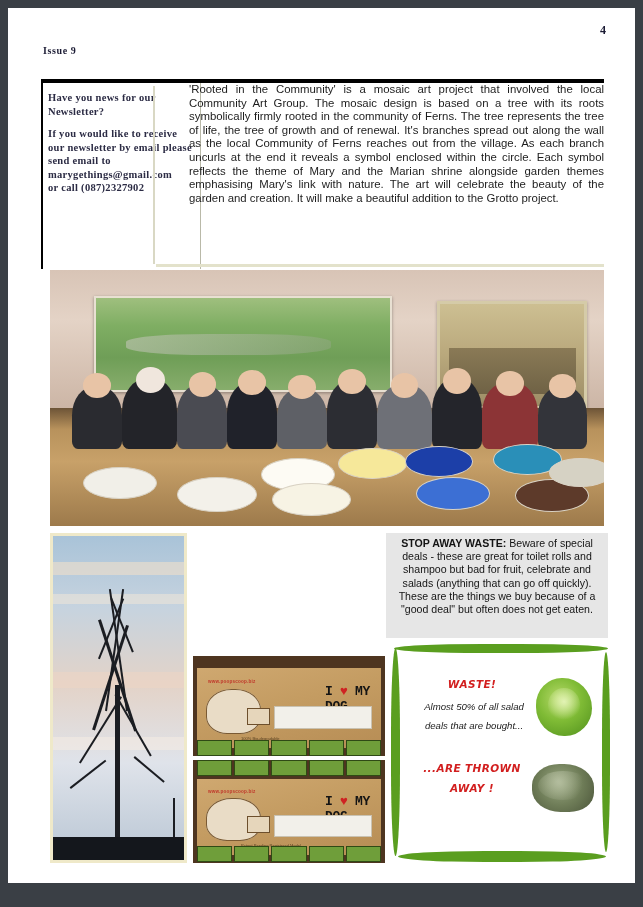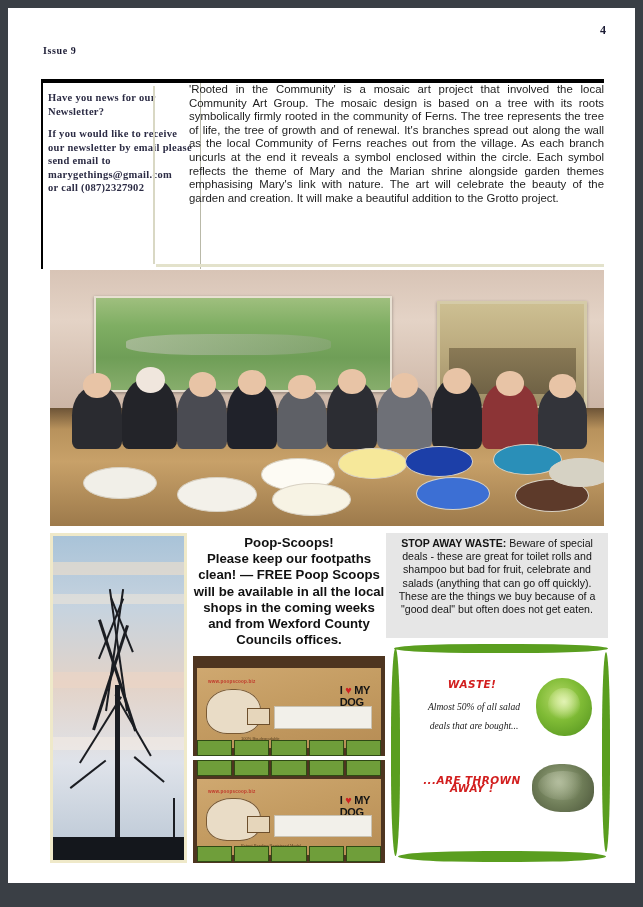--- a/index.html
+++ b/index.html
@@ -174,22 +174,23 @@
     position:absolute;left:5%;top:26%;width:30%;height:56%;
     background:#e9dcc6;border-radius:46% 46% 38% 38%;
     box-shadow:inset 0 0 0 1px #7a5a33;
   }
   .bag-dog:after{
     content:"";position:absolute;right:-16%;top:42%;width:38%;height:34%;
     background:#e6d6bb;border:1px solid #6d4f2c;
   }
   .bag-love{
     position:absolute;right:6%;top:20%;
-    font-size:11px;font-weight:bold;color:#141414;white-space:nowrap;
+    font-size:13px;font-weight:bold;color:#141414;white-space:nowrap;
     letter-spacing:-.3px;
+    font-family:Liberation Mono, monospace;
   }
   .bag-love .hrt{color:#cf2222;}
   .bag-label{
     position:absolute;right:5%;top:48%;width:52%;height:26%;
     background:#f2f0ea;border:1px solid #c9c2b2;
   }
   .bag-foot{
     position:absolute;left:24%;bottom:9%;
     font-size:4px;color:#5a4222;white-space:nowrap;
   }
@@ -231,31 +232,30 @@
   .brush-r{right:2px;top:10px;width:8px;height:200px;border-radius:60%/50%;}
   .bw-inner{position:absolute;left:14px;top:14px;width:194px;height:194px;}
   .bw-beware{
     position:absolute;left:8px;top:22px;width:120px;text-align:center;
     font-family:"DejaVu Sans", sans-serif;
     font-size:10.5px;font-weight:bold;font-style:italic;color:#d21f1f;
     letter-spacing:.4px;
   }
   .bw-line1,.bw-line2{
     position:absolute;left:0;width:140px;text-align:center;
-    font-family:Liberation Serif, serif;
+    font-family:Liberation Sans, sans-serif;
     font-size:9.6px;font-style:italic;color:#1a1a1a;
   }
   .bw-line1{top:45px;}
   .bw-line2{top:64px;}
   .bw-thrown{
     position:absolute;left:4px;top:106px;width:128px;text-align:center;
     font-family:"DejaVu Sans", sans-serif;
     font-size:10.5px;font-weight:bold;font-style:italic;color:#d21f1f;
     letter-spacing:.4px;
-    margin-top:12px;
   }
   .bw-away{
     position:absolute;left:4px;top:126px;width:128px;text-align:center;
     font-family:"DejaVu Sans", sans-serif;
     font-size:10.5px;font-weight:bold;font-style:italic;color:#d21f1f;
     letter-spacing:.4px;
   }
   .lettuce-fresh{
     position:absolute;right:6px;top:22px;width:56px;height:58px;
     background:radial-gradient(circle at 42% 36%,#b6d96a 0%,#7fbb35 45%,#4f8f1c 100%);
@@ -356,24 +356,20 @@
     <div class="branch" style="left:20%;bottom:30%;width:2px;height:24%;transform:rotate(32deg);"></div>
     <div class="branch" style="left:74%;bottom:32%;width:2px;height:22%;transform:rotate(-30deg);"></div>
     <div class="branch" style="left:12%;bottom:22%;width:2px;height:14%;transform:rotate(52deg);"></div>
     <div class="branch" style="left:84%;bottom:24%;width:2px;height:12%;transform:rotate(-50deg);"></div>
     <div class="branch" style="left:34%;bottom:62%;width:2px;height:20%;transform:rotate(22deg);"></div>
     <div class="branch" style="left:60%;bottom:64%;width:2px;height:18%;transform:rotate(-22deg);"></div>
     <div class="mast"></div>
     <div class="ground"></div>
   </div>
 
-  <div class="scoopbox">
-    <p>Poop-Scoops!</p>
-    <p>Please keep our footpaths clean! — FREE Poop Scoops will be available in all the local shops in the coming weeks and from Wexford County Councils offices.</p>
-  </div>
 
   <div class="bagphoto" id="bag1">
     <div class="bag-paper">
       <div class="bag-url">www.poopscoop.biz</div>
       <div class="bag-dog"></div>
       <div class="bag-love">
         <span>I </span><span class="hrt">♥</span><span> MY</span>
         <div>DOG</div>
       </div>
       <div class="bag-label"></div>

